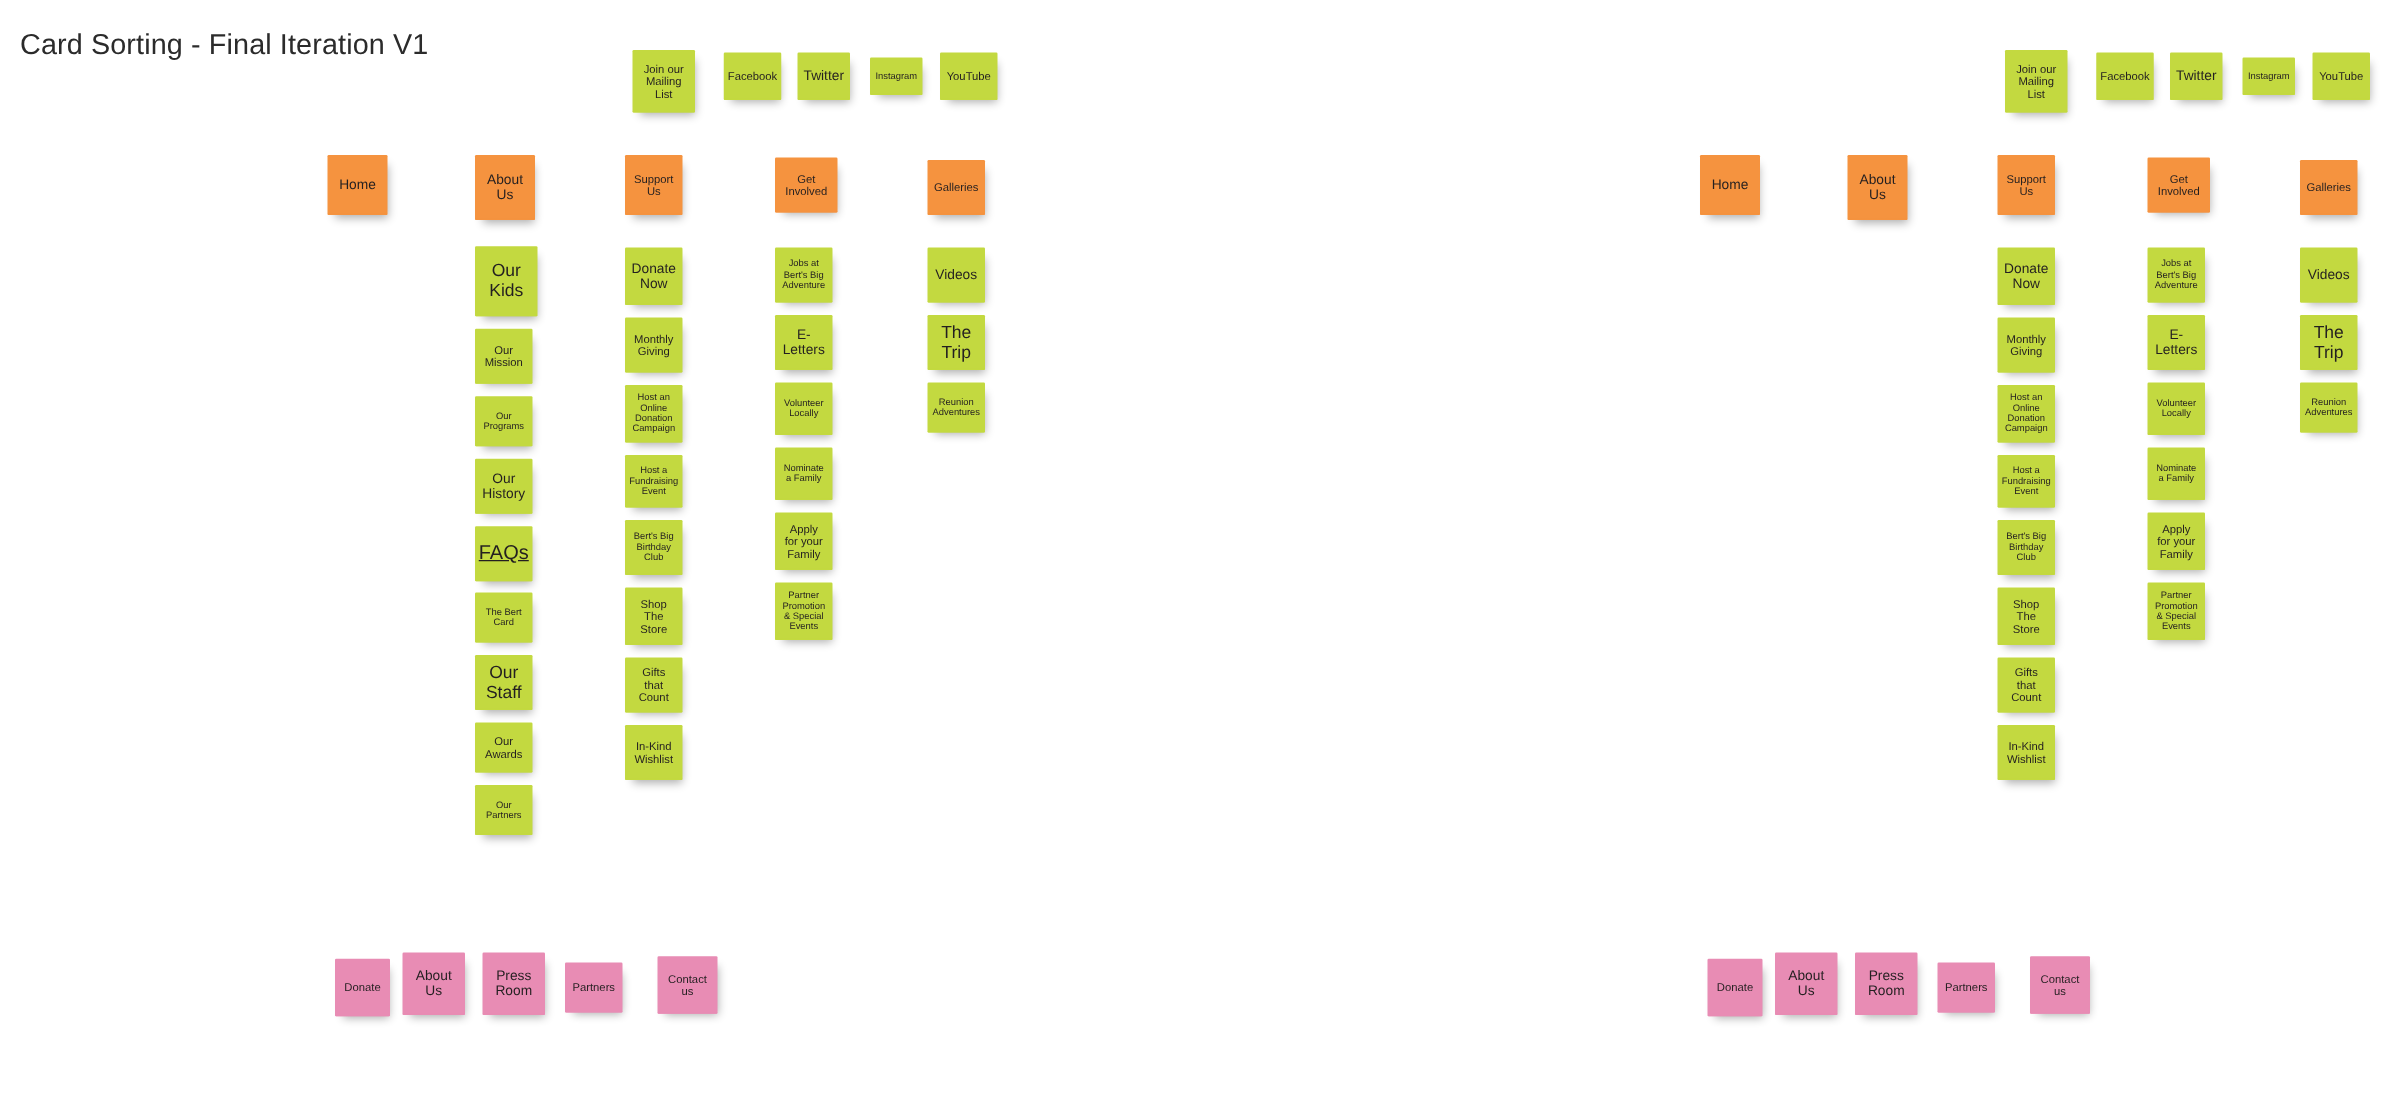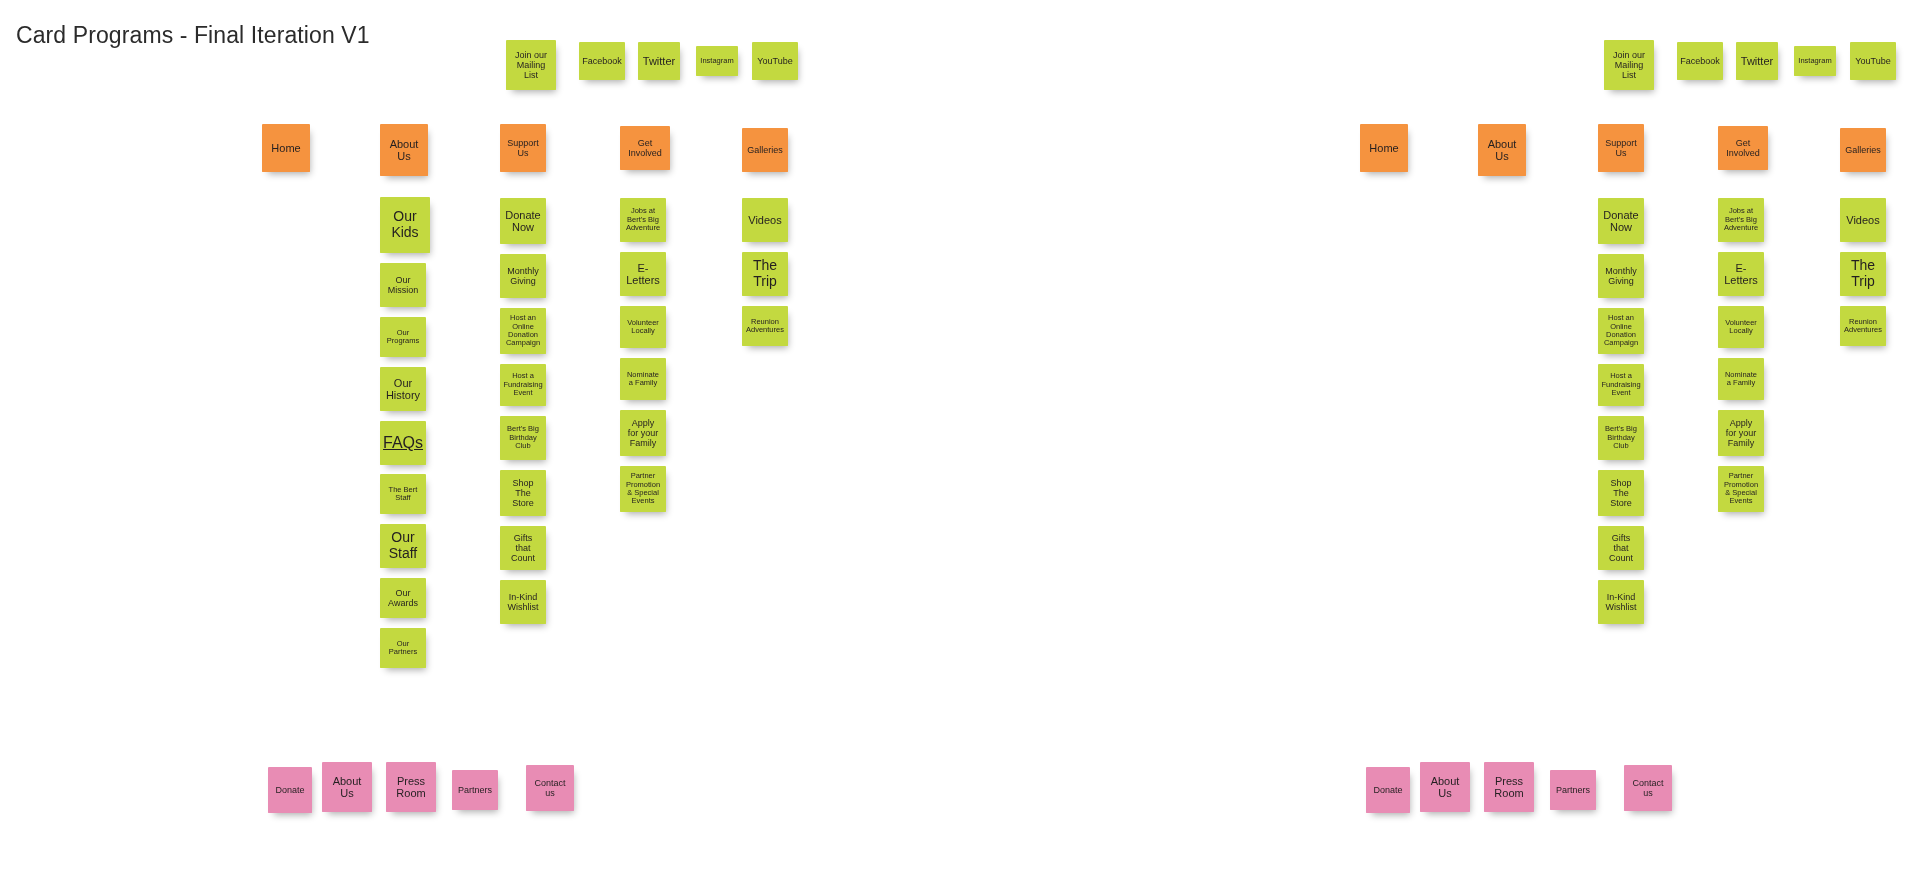--- a/index.html
+++ b/index.html
@@ -71,21 +71,21 @@
   .s-xs { font-size: 7.5px; }
   .s-sm { font-size: 9px; }
   .s-md { font-size: 11px; }
   .s-lg { font-size: 14px; }
   .s-xl { font-size: 16px; text-decoration: underline; }
 </style>
 </head>
 <body>
 
 <div id="board">
-    <div class="board-title" style="left: 16px; top: 22px;">Card Programs - Final Iteration V1</div>
+    <div class="board-title" style="left: 16px; top: 22px;">Card Sorting - Final Iteration V1</div>
     <div class="note green s-sm" style="left: 506px; top: 40px; width: 50px; height: 50px;">
       <span class="txt">Join our
 Mailing
 List</span>
     </div>
     <div class="note green s-sm" style="left: 579px; top: 42px; width: 46px; height: 38px;">
       <span class="txt">Facebook</span>
     </div>
     <div class="note green s-md" style="left: 638px; top: 42px; width: 42px; height: 38px;">
       <span class="txt">Twitter</span>
@@ -117,21 +117,21 @@
     </div>
     <div class="note green s-md" style="left: 380px; top: 367px; width: 46px; height: 44px;">
       <span class="txt">Our
 History</span>
     </div>
     <div class="note green s-xl" style="left: 380px; top: 421px; width: 46px; height: 44px;">
       <span class="txt">FAQs</span>
     </div>
     <div class="note green s-xs" style="left: 380px; top: 474px; width: 46px; height: 40px;">
       <span class="txt">The Bert
-Staff</span>
+Card</span>
     </div>
     <div class="note green s-lg" style="left: 380px; top: 524px; width: 46px; height: 44px;">
       <span class="txt">Our
 Staff</span>
     </div>
     <div class="note green s-sm" style="left: 380px; top: 578px; width: 46px; height: 40px;">
       <span class="txt">Our
 Awards</span>
     </div>
     <div class="note green s-xs" style="left: 380px; top: 628px; width: 46px; height: 40px;">

